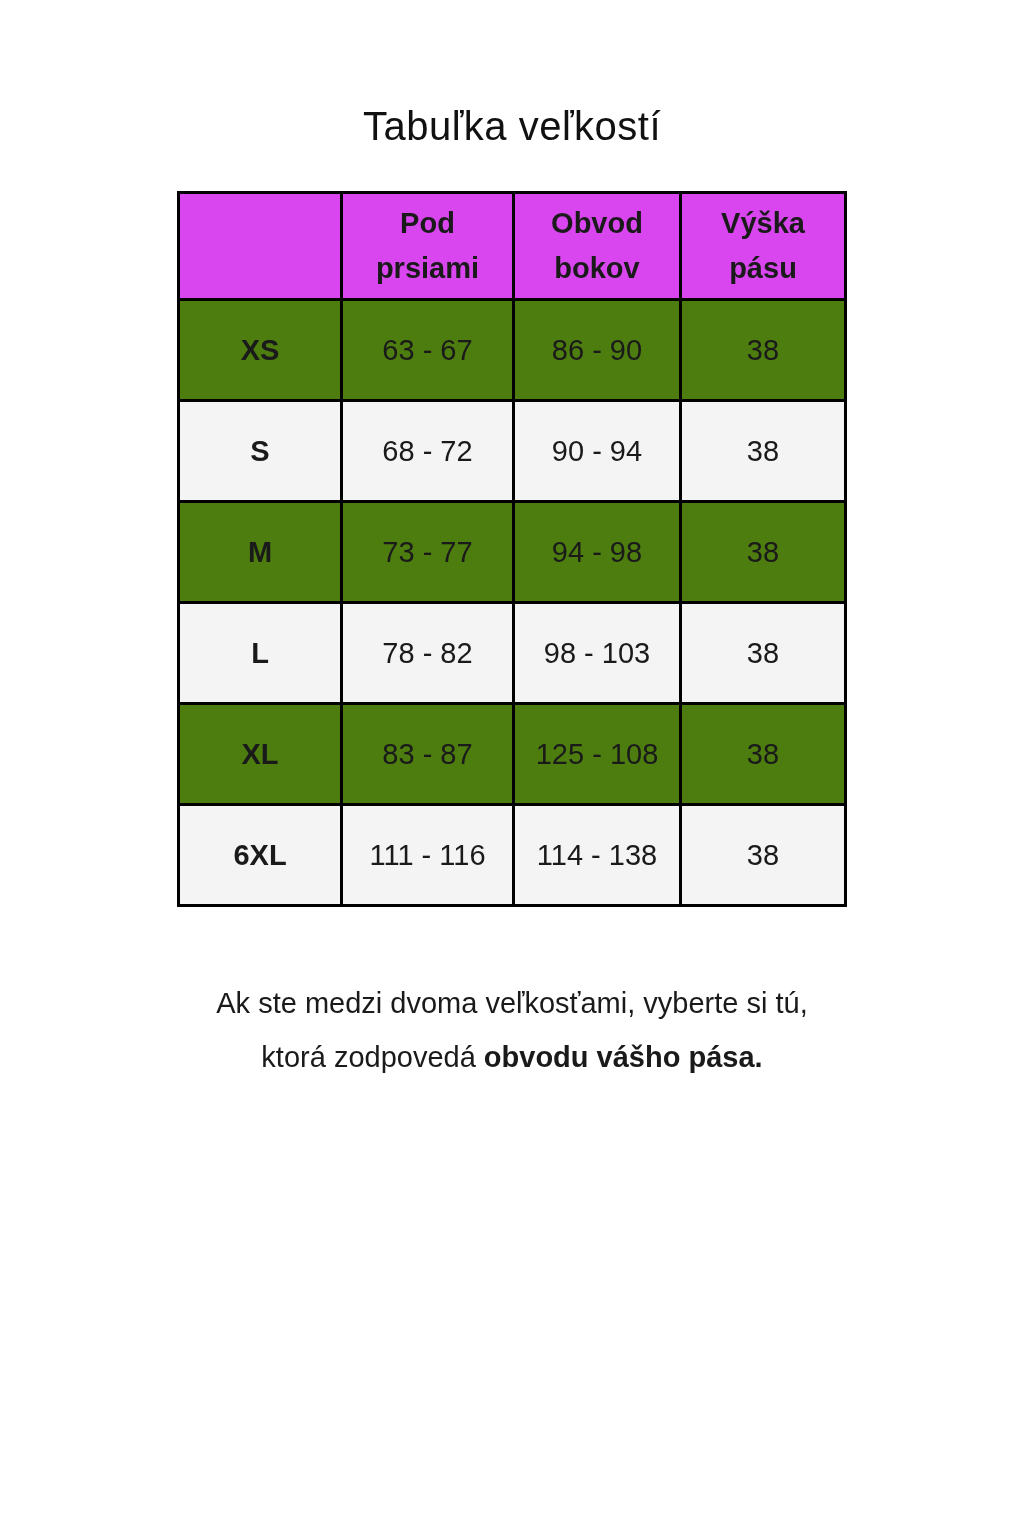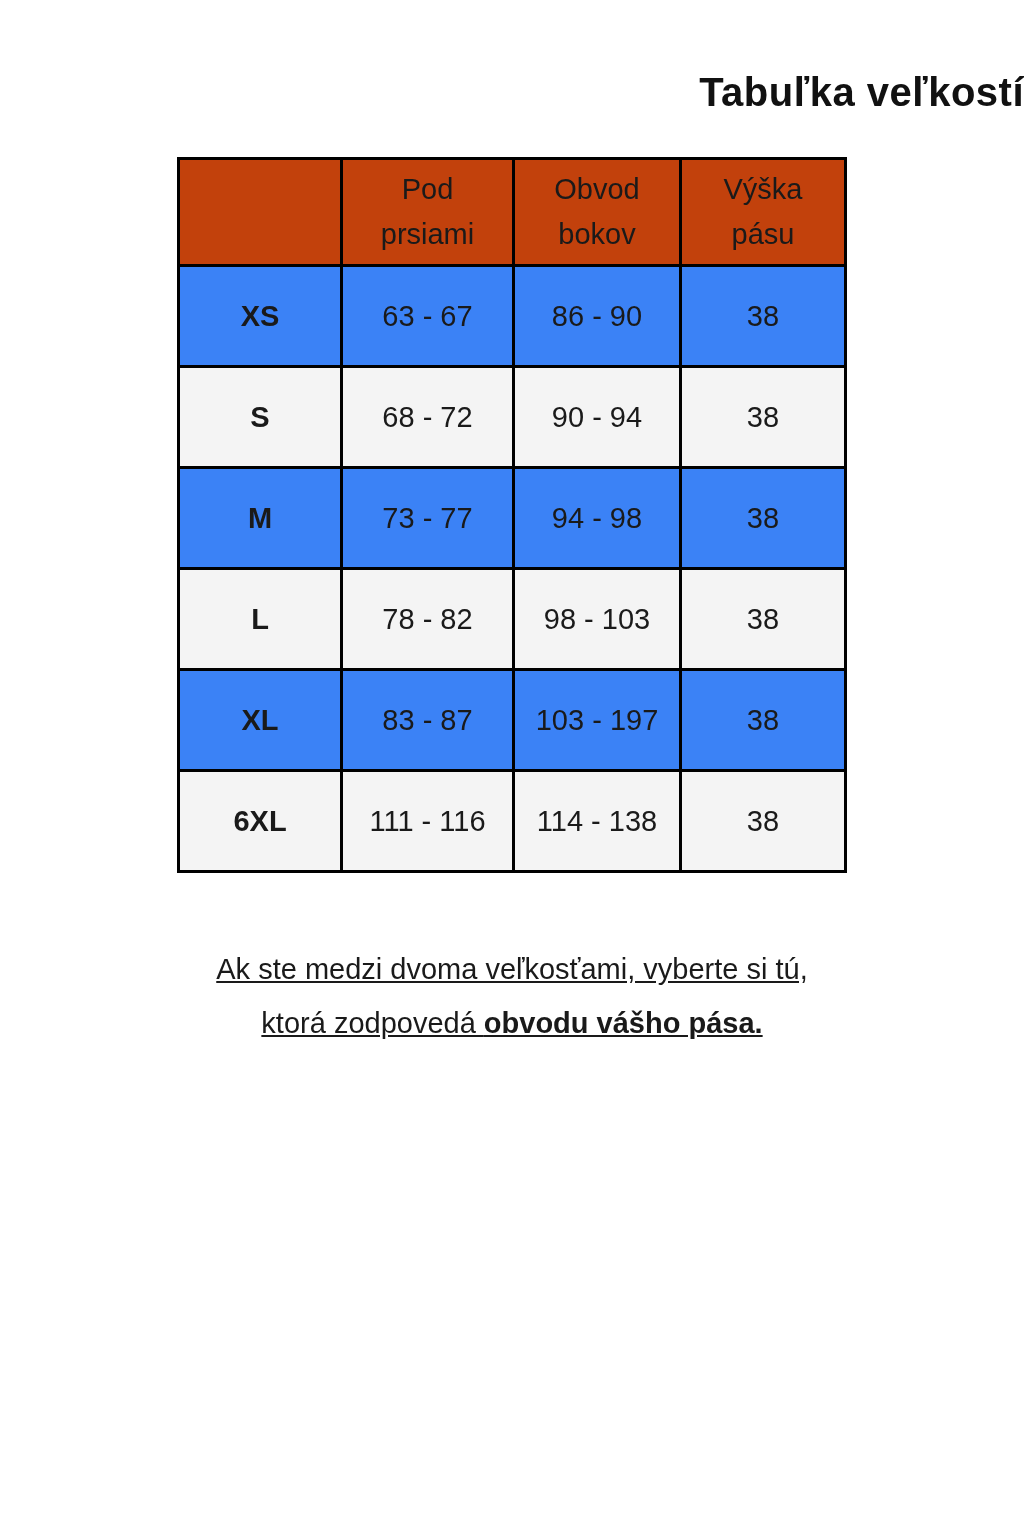--- a/index.html
+++ b/index.html
@@ -12,53 +12,53 @@
   }
 
   .page {
     width: 1024px;
     height: 1536px;
     background: #ffffff;
     overflow: hidden;
   }
 
   .title {
-    margin-top: 70px;
-    text-align: right;
+    margin-top: 104px;
+    text-align: center;
     font-size: 40px;
-    font-weight: 700;
+    font-weight: 400;
     color: #111111;
     letter-spacing: 0.5px;
   }
 
   table.size-table {
     border-collapse: collapse;
     margin: 42px auto 0 auto;
     table-layout: fixed;
     width: 667px;
   }
 
   table.size-table th,
   table.size-table td {
     border: 3px solid #000000;
     text-align: center;
     vertical-align: middle;
     font-size: 29px;
-    background: #3b82f6;
+    background: #4d7c0f;
   }
 
   table.size-table col.c-size  { width: 163px; }
   table.size-table col.c-bust  { width: 172px; }
   table.size-table col.c-hips  { width: 167px; }
   table.size-table col.c-waist { width: 165px; }
 
   table.size-table thead th {
     height: 107px;
-    background: #c2410c;
-    font-weight: 400;
+    background: #d946ef;
+    font-weight: 700;
     line-height: 1.55;
     padding: 0 24px;
   }
 
   table.size-table tbody tr { height: 101px; }
 
   table.size-table tbody th {
     font-weight: 700;
   }
 
@@ -70,21 +70,20 @@
   table.size-table tbody tr:nth-child(even) td {
     background: #f4f4f4;
   }
 
   .footer-note {
     margin-top: 70px;
     text-align: center;
     font-size: 29px;
     line-height: 1.85;
     color: #1a1a1a;
-    text-decoration: underline;
   }
 
   .footer-note .bold { font-weight: 700; }
 </style>
 </head>
 <body>
 
 <div class="page">
 
   <h1 class="title">Tabuľka veľkostí</h1>
@@ -125,21 +124,21 @@
         </tr>
         <tr>
           <th>L</th>
           <td>78 - 82</td>
           <td>98 - 103</td>
           <td>38</td>
         </tr>
         <tr>
           <th>XL</th>
           <td>83 - 87</td>
-          <td>103 - 197</td>
+          <td>125 - 108</td>
           <td>38</td>
         </tr>
         <tr>
           <th>6XL</th>
           <td>111 - 116</td>
           <td>114 - 138</td>
           <td>38</td>
         </tr>
       </tbody>
   </table>

